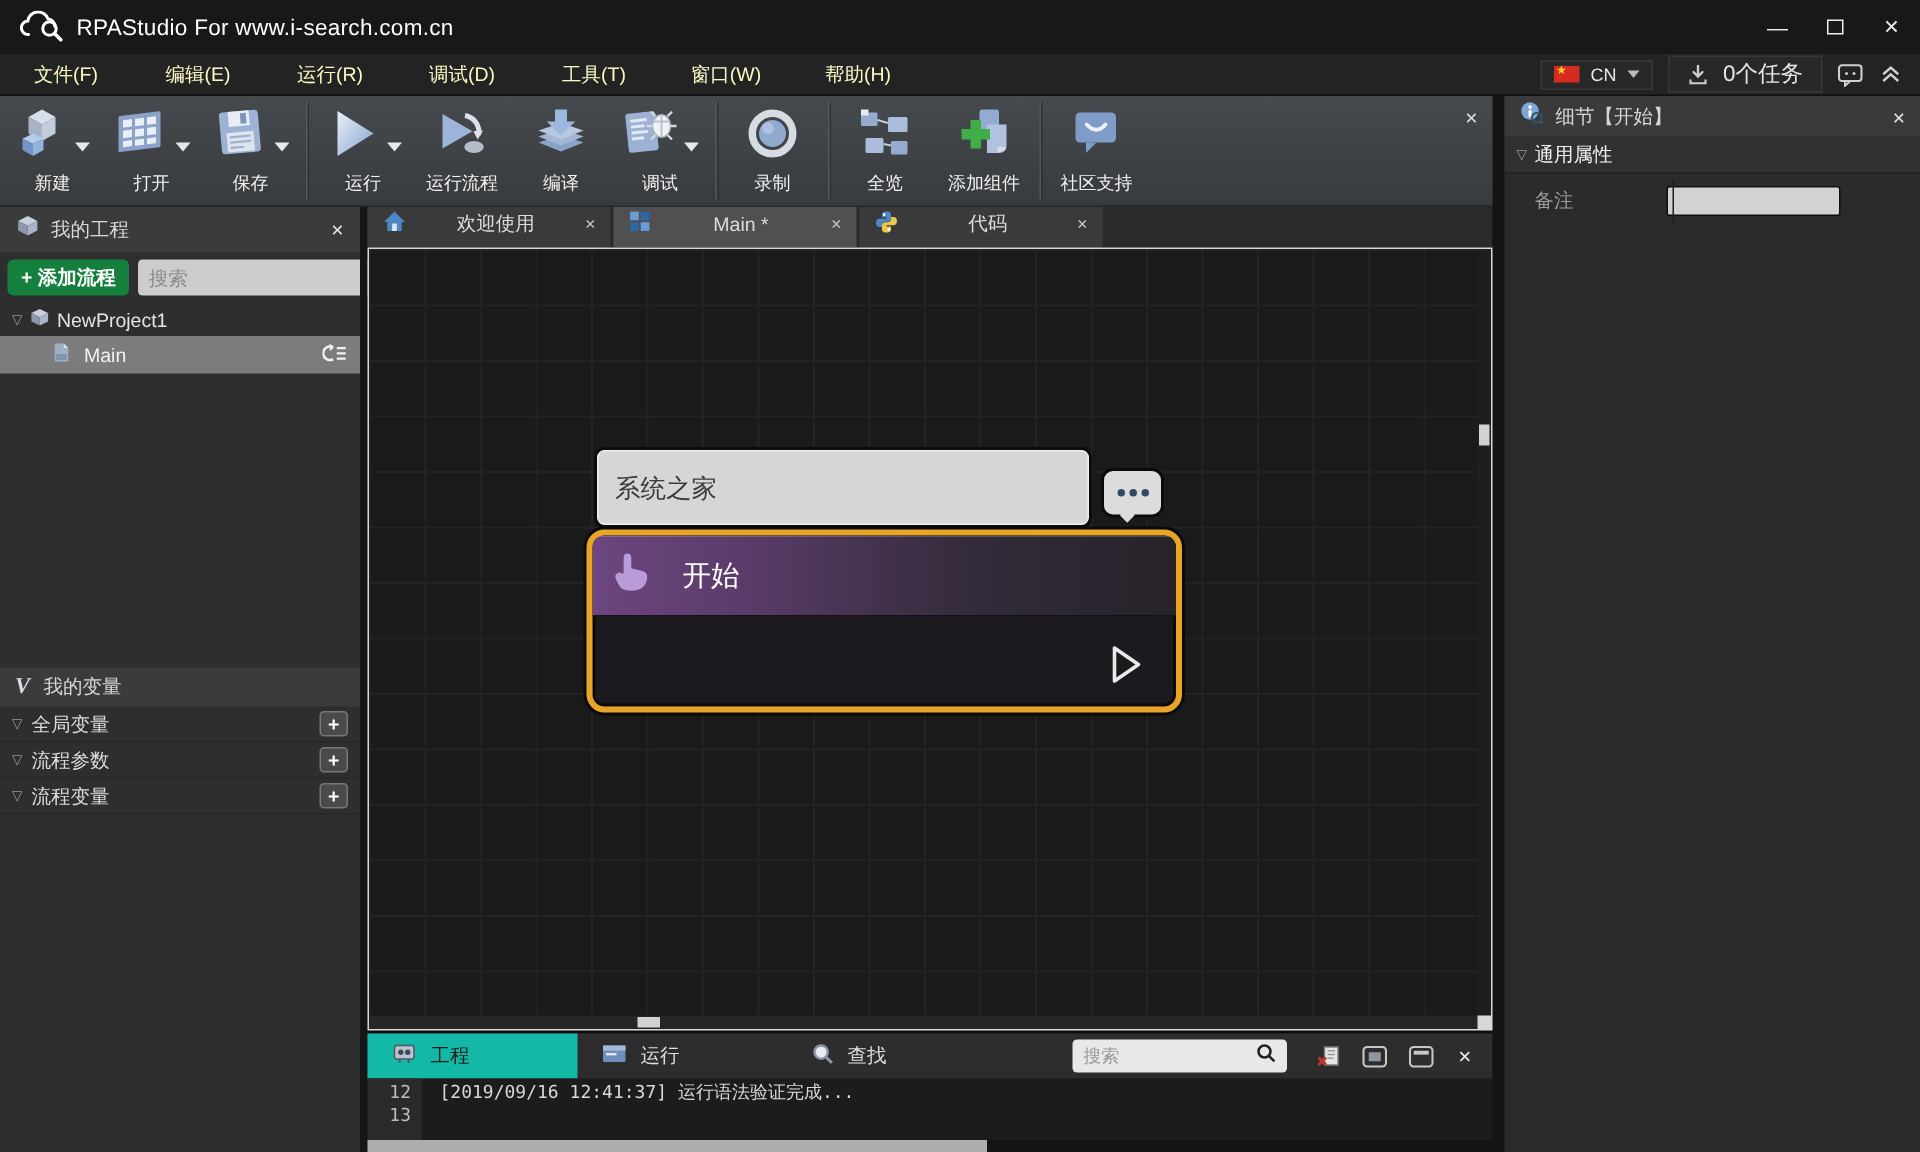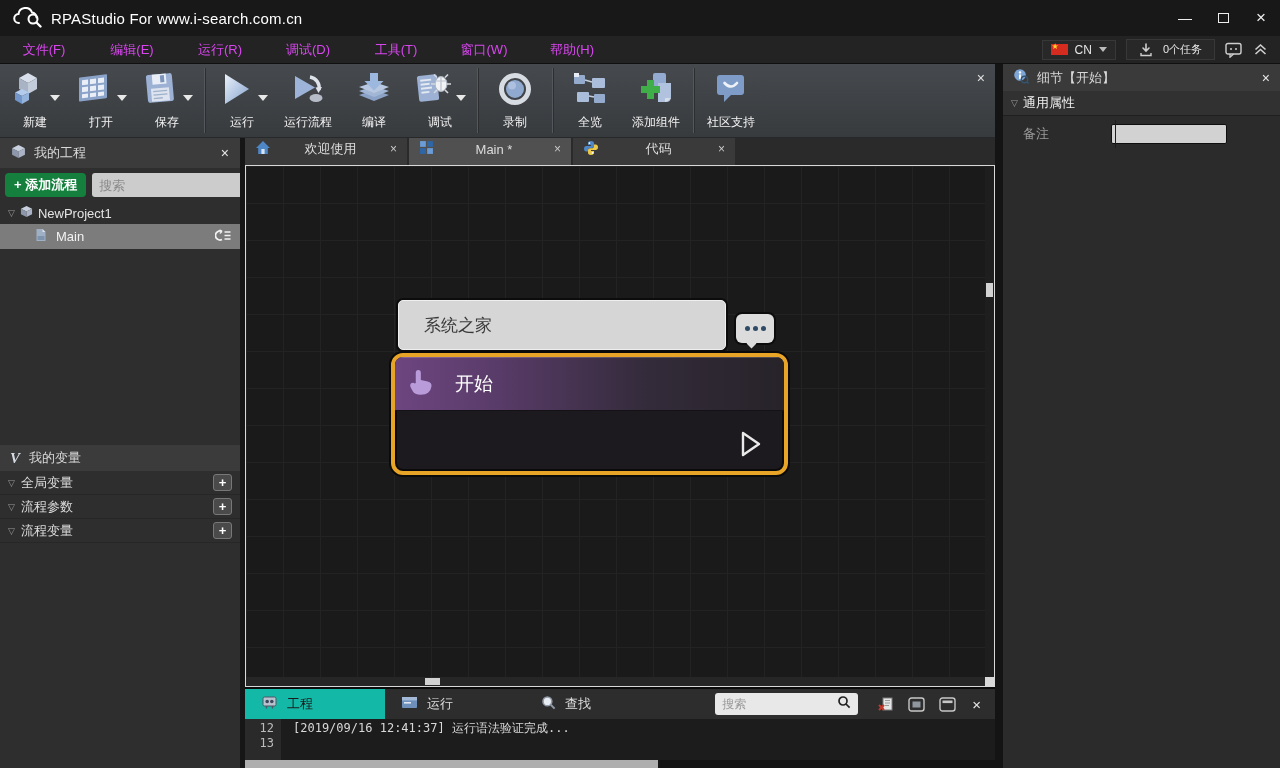--- a/index.html
+++ b/index.html
@@ -9,29 +9,29 @@
 
   
   .titlebar { height:36px; background:#181818; display:flex; align-items:center; padding-left:12px; flex:none; }
   .title-text { color:#fff; font-size:15px; margin-left:9px; letter-spacing:.2px; }
   .win-controls { margin-left:auto; display:flex; height:100%; }
   .win-btn { width:38px; height:100%; display:flex; align-items:center; justify-content:center; color:#eee; font-size:14px; cursor:default; }
   .max-box { width:11px; height:10px; border:1.5px solid #eee; display:inline-block; }
 
   
   .menubar { height:28px; background:#232323; border-bottom:1px solid #101010; display:flex; align-items:center; flex:none; }
-  .menu-item { width:88px; text-align:center; font-size:13px; color:#d946ef; line-height:27px; }
+  .menu-item { width:88px; text-align:center; font-size:13px; color:#fef9c3; line-height:27px; }
   .menubar-right { margin-left:auto; display:flex; align-items:center; gap:10px; padding-right:12px; }
   .lang-box { display:flex; align-items:center; gap:7px; background:#282828; border:1px solid #383838; padding:2px 8px; }
   .flag { width:17px; height:11px; background:#d62b1f; position:relative; display:inline-block; }
   .flag .star { position:absolute; left:1px; top:-3px; color:#ffd12c; font-size:8px; line-height:11px; }
   .lang-label { font-size:12px; color:#e6e6e6; }
   .caret-sm { width:0; height:0; border-left:4px solid transparent; border-right:4px solid transparent; border-top:5px solid #bbb; }
   .tasks-box { display:flex; align-items:center; gap:10px; background:#282828; border:1px solid #383838; padding:2px 12px; }
-  .tasks-label { font-size:11px; color:#e6e6e6; }
+  .tasks-label { font-size:15px; color:#e6e6e6; }
   .bar-ico { display:flex; align-items:center; }
 
   
   .body-row { flex:1; display:flex; min-height:0; }
   .left-col { width:995px; display:flex; flex-direction:column; flex:none; }
 
   
   .toolbar { height:74px; flex:none; background:linear-gradient(#46494d,#383b3e); border-bottom:1px solid #26282a; display:flex; align-items:stretch; position:relative; padding-left:2px; }
   .tb-btn { min-width:66px; padding:4px 6px 6px; display:flex; flex-direction:column; align-items:center; justify-content:flex-end; gap:3px; cursor:default; }
   .tb-ico-row { display:flex; align-items:center; gap:4px; height:40px; }
@@ -70,21 +70,21 @@
   .tabbar { height:27px; flex:none; background:#2a2a2a; display:flex; align-items:flex-end; gap:2px; }
   .tab { width:162px; height:32px; background:#3a3a3a; display:flex; align-items:center; padding:0 10px; font-size:13px; color:#dcdcdc; }
   .tab.active { background:#505050; }
   .tab .tab-label { flex:1; text-align:center; }
   .tab .tab-x { color:#c9c9c9; font-size:12px; }
 
   
   .canvas { flex:1; position:relative; border:1px solid #d8d8d8; background-color:#1a1a1a;
     background-image:linear-gradient(to right,#232323 1px,transparent 1px),linear-gradient(to bottom,#232323 1px,transparent 1px);
     background-size:37px 37px; overflow:hidden; }
-  .comment-box { position:absolute; left:152px; top:134px; width:328px; height:50px; background:#d6d6d6; border:1px solid #efefef; border-radius:5px; box-shadow:0 0 0 2px #0c0c0c; font-size:17px; color:#3a3a3a; display:flex; align-items:center; padding-left:25px; }
+  .comment-box { position:absolute; left:152px; top:134px; width:328px; height:50px; background:#d6d6d6; border:1px solid #efefef; border-radius:5px; box-shadow:0 0 0 2px #0c0c0c; font-size:17px; color:#3a3a3a; display:flex; align-items:center; padding-left:11px; }
   .dots-btn { position:absolute; left:490px; top:148px; width:38px; height:29px; background:#dcdcdc; border-radius:6px; display:flex; align-items:center; justify-content:center; gap:3px; box-shadow:0 0 0 2px #0c0c0c; }
   .dots-btn::after { content:""; position:absolute; left:12px; bottom:-4px; width:7px; height:7px; background:#dcdcdc; transform:rotate(45deg); }
   .dot { width:5px; height:5px; border-radius:50%; background:#2e4a66; }
   .start-node { position:absolute; left:145px; top:187px; width:397px; height:122px; border:4px solid #e8a426; border-radius:12px; background:#1d1a1f; box-shadow:0 0 0 2px #0a0a0a, inset 0 0 0 2px #0a0a0a; display:flex; flex-direction:column; overflow:hidden; }
   .node-header { height:54px; flex:none; background:linear-gradient(to right,#6d4580 0%,#5a3c6a 25%,#332b3a 65%,#272329 100%); box-shadow:inset 0 1px 0 rgba(255,255,255,.18); display:flex; align-items:center; gap:18px; padding-left:8px; border-bottom:1px solid #141216; }
   .node-label { font-size:19px; color:#ffffff; }
   .node-body { flex:1; position:relative; }
   .node-play { position:absolute; right:20px; bottom:8px; }
   .hscroll { position:absolute; left:0; right:9px; bottom:0; height:9px; background:#262626; }
   .hscroll-thumb { position:absolute; left:179px; top:1px; width:15px; height:7px; background:#d2d2d2; }

